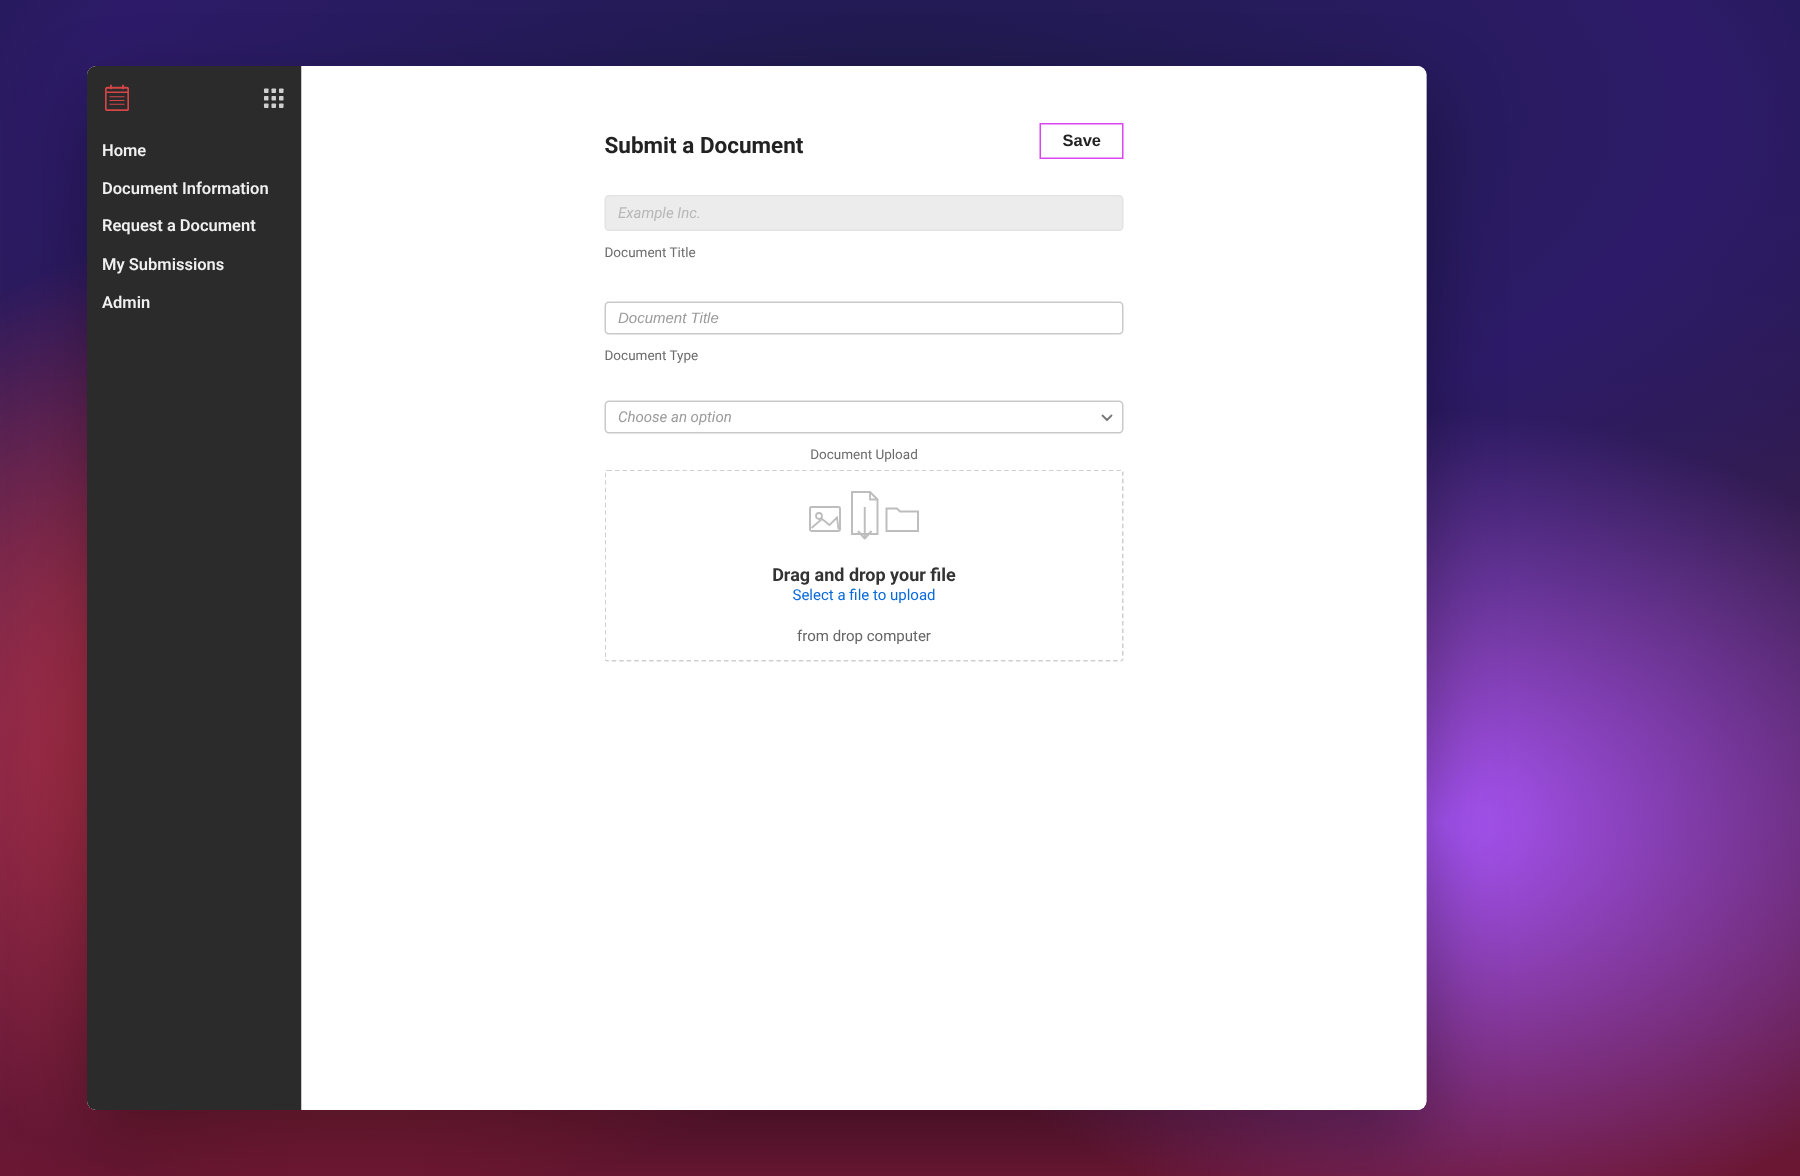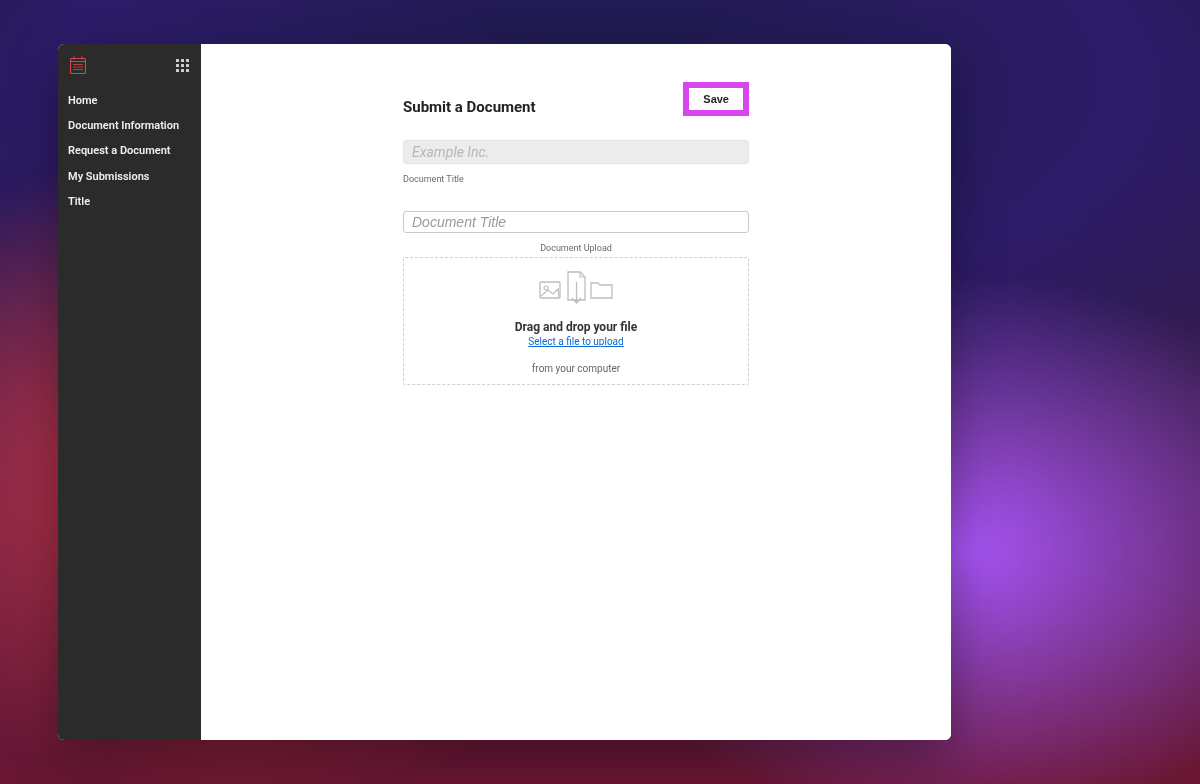--- a/index.html
+++ b/index.html
@@ -85,41 +85,41 @@
     justify-content: space-between;
     margin-bottom: 20px;
     margin-top: 31px;
   }
   .page-title {
     font-size: 15px;
     font-weight: 700;
     color: #222;
   }
   .save-btn {
-    border: 6px solid #d946ef;
+    border: 1px solid #d946ef;
     background: #fff;
     color: #222;
     font-size: 11px;
     font-weight: 600;
     padding: 5px 14px;
     cursor: pointer;
   }
   .field { margin-bottom: 10px; }
   .field-label {
     font-size: 9px;
     color: #6b6b6b;
     margin-bottom: 3px;
     display: block;
   }
   .text-input, .select-input, .readonly-input {
     width: 100%;
     height: 22px;
     border: 1px solid #c9c9c9;
     border-radius: 3px;
-    font-size: 14px;
+    font-size: 10px;
     padding: 0 8px;
     color: #333;
     background: #fff;
     font-style: italic;
     margin-top: 24px;
   }
   .text-input::placeholder, .select-input.placeholder, .readonly-input {
     color: #9b9b9b;
     font-style: italic;
   }
@@ -168,21 +168,20 @@
   .dropzone-title {
     font-size: 12px;
     font-weight: 700;
     color: #333;
     margin-bottom: 2px;
     text-align: right;
   }
   .dropzone-link {
     font-size: 10px;
     color: #0969da;
-    text-decoration: underline;
     cursor: pointer;
     margin-bottom: 16px;
     text-align: center;
   }
   .dropzone-sub {
     font-size: 10px;
     color: #666;
   }
 </style>
 </head>
@@ -224,21 +223,21 @@
       <div class="nav-item">
         <span>Document Information</span>
       </div>
       <div class="nav-item">
         <span>Request a Document</span>
       </div>
       <div class="nav-item">
         <span>My Submissions</span>
       </div>
       <div class="nav-item">
-        <span>Title</span>
+        <span>Admin</span>
       </div>
     </nav>
   </aside>
 
   <main class="main">
     <div class="form-wrap">
 
       <div class="form-header">
         <h1 class="page-title">Submit a Document</h1>
         <button class="save-btn">Save</button>
@@ -248,20 +247,33 @@
         <div class="readonly-input">
           <span>Example Inc.</span>
         </div>
       </div>
 
       <div class="field">
         <label class="field-label">Document Title</label>
         <input type="text" class="text-input" placeholder="Document Title" style="">
       </div>
 
+      <div class="field">
+        <label class="field-label">Document Type</label>
+        <div class="select-wrap">
+          <div class="select-input placeholder">
+            <span>Choose an option</span>
+          </div>
+          <span class="select-caret">
+            <svg width="10" height="10" viewBox="0 0 10 10">
+                <path d="M2 3.5 L5 6.5 L8 3.5" fill="none" stroke="#777" stroke-width="1.2" stroke-linecap="round" stroke-linejoin="round"></path>
+              </svg>
+          </span>
+        </div>
+      </div>
 
       <div class="field">
         <label class="upload-label">Document Upload</label>
         <div class="dropzone">
           <div class="dropzone-illustration">
             <svg width="76" height="38" viewBox="0 0 76 38">
 
               <rect x="2" y="14" width="20" height="16" rx="1" fill="none" stroke="#bdbdbd" stroke-width="1.3"></rect>
               <circle cx="8" cy="20" r="2" fill="none" stroke="#bdbdbd" stroke-width="1.2"></circle>
               <path d="M3 28 L10 22 L15 26 L20 21 L21 29" fill="none" stroke="#bdbdbd" stroke-width="1.2"></path>
@@ -269,20 +281,20 @@
               <path d="M30 4 H42 L47 9 V32 H30 Z" fill="none" stroke="#bdbdbd" stroke-width="1.3"></path>
               <path d="M42 4 V9 H47" fill="none" stroke="#bdbdbd" stroke-width="1.2"></path>
               <line x1="38.5" y1="14" x2="38.5" y2="34" stroke="#bdbdbd" stroke-width="1.3"></line>
               <path d="M34 30 L38.5 35 L43 30" fill="none" stroke="#bdbdbd" stroke-width="1.3" stroke-linejoin="round"></path>
 
               <path d="M53 15 H60 L62 17 H74 V30 H53 Z" fill="none" stroke="#bdbdbd" stroke-width="1.3"></path>
             </svg>
           </div>
           <div class="dropzone-title">Drag and drop your file</div>
           <a class="dropzone-link">Select a file to upload</a>
-          <div class="dropzone-sub">from your computer</div>
+          <div class="dropzone-sub">from drop computer</div>
         </div>
       </div>
 
     </div>
   </main>
 
 </div>
 
 </body></html>

